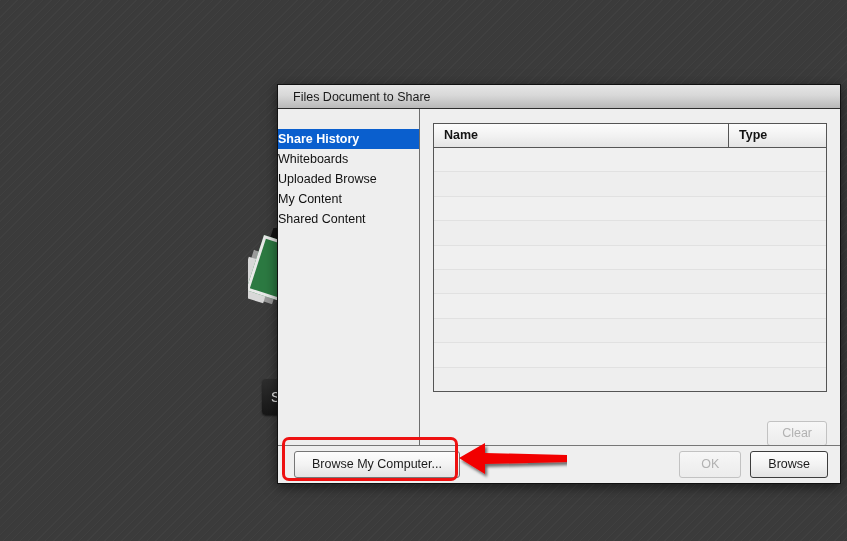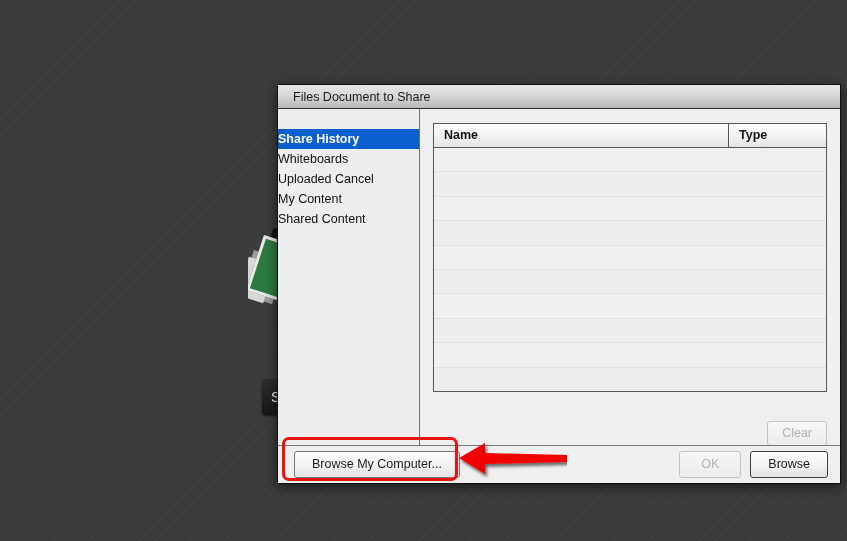--- a/index.html
+++ b/index.html
@@ -291,21 +291,21 @@
 
     <div id="titlebar">
       <span class="title-text">Files Document to Share</span>
     </div>
 
     <div id="dialog-body">
 
       <div id="sidebar">
         <div class="nav-item selected">Share History</div>
         <div class="nav-item">Whiteboards</div>
-        <div class="nav-item">Uploaded Cancel</div>
+        <div class="nav-item">Uploaded Browse</div>
         <div class="nav-item">My Content</div>
         <div class="nav-item">Shared Content</div>
       </div>
 
       <div id="right-pane">
 
         <div id="file-table">
           <div id="table-header">
             <div class="th name-col">Name</div>
             <div class="th type-col">Type</div>

